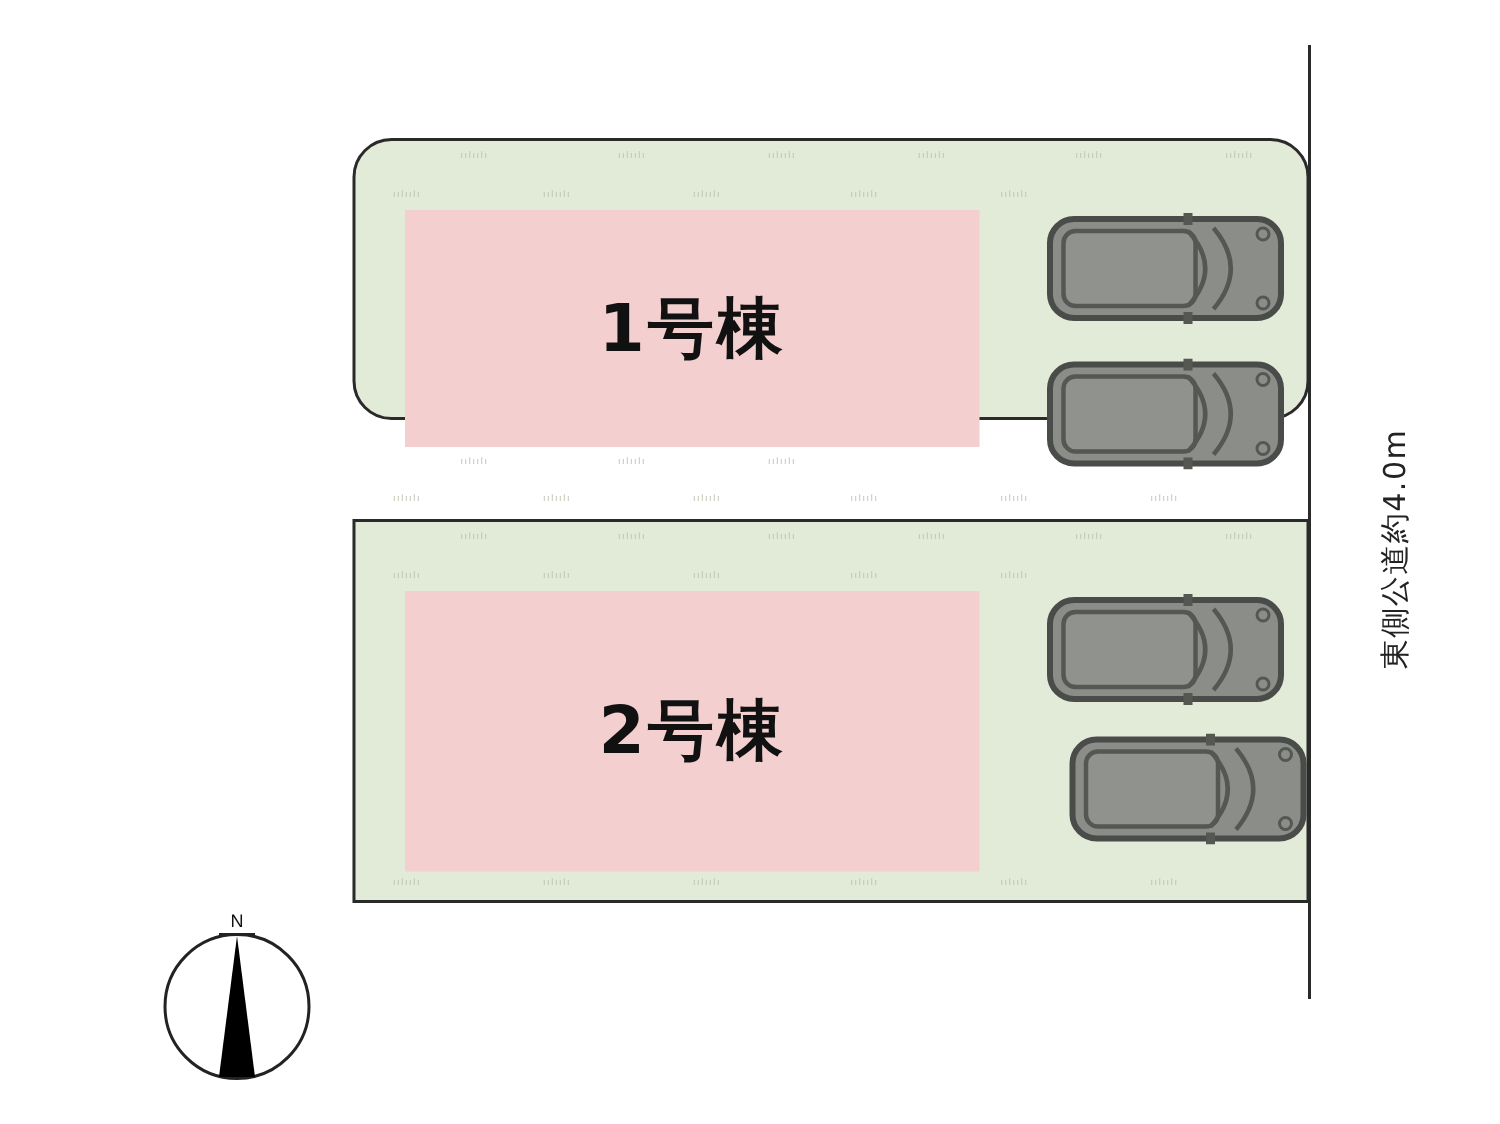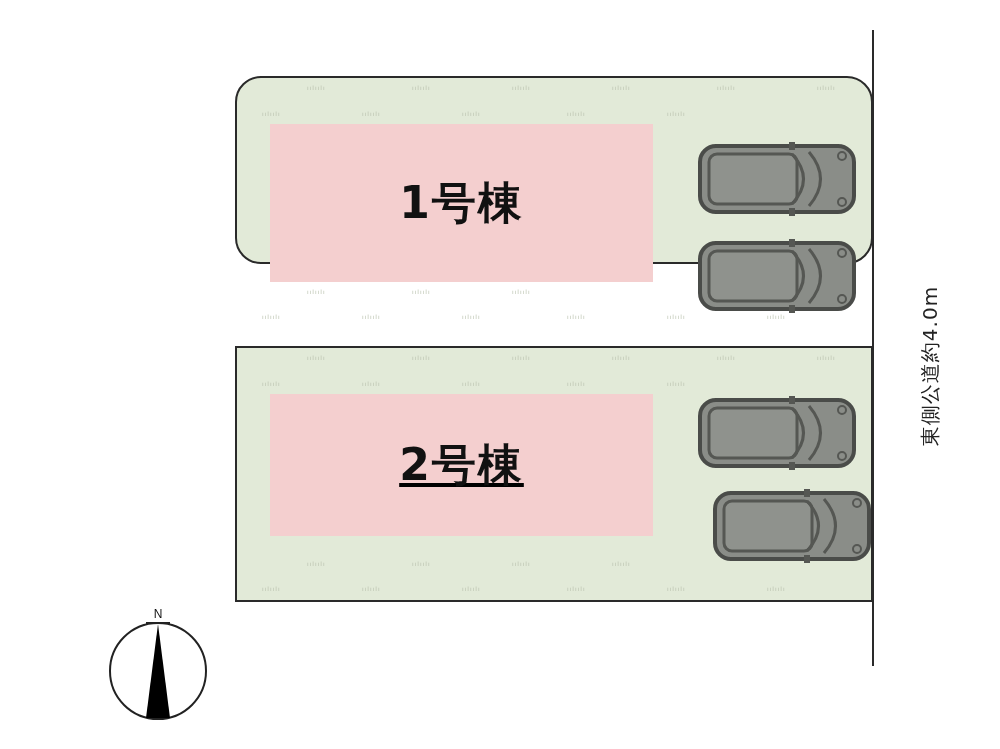--- a/index.html
+++ b/index.html
@@ -1,23 +1,23 @@
 <!DOCTYPE html>
 <html><head>
 <meta charset="utf-8">
 <style>
   html,body{margin:0;padding:0;background:#ffffff;}
   body{width:1000px;height:749px;position:relative;overflow:hidden;font-family:"DejaVu Sans",sans-serif;}
   .lot{position:absolute;left:235px;width:638px;background:#e2ead8;border:2px solid #2a2a2a;box-sizing:border-box;}
-  .lot1{top:76px;height:188px;border-radius:26px;}
+  .lot1{top:92px;height:188px;border-radius:26px;}
   .lot2{top:346px;height:256px;}
   .pattern{position:absolute;font-size:6px;color:#b9c2ae;letter-spacing:1px;white-space:nowrap;}
   .building{position:absolute;left:33px;width:383px;background:#f4cfcf;display:flex;align-items:center;justify-content:center;}
   .lot1 .building{top:46px;height:158px;}
-  .lot2 .building{top:46px;height:142px;text-decoration:underline;}
+  .lot2 .building{top:46px;height:187px;}
   .bname{font-size:44px;font-weight:bold;color:#111;letter-spacing:2px;}
   .road-line{position:absolute;left:872px;top:30px;width:2px;height:636px;background:#2a2a2a;}
   .road-label{position:absolute;left:930px;top:366px;transform:translate(-50%,-50%) rotate(-90deg);font-size:20px;color:#222;white-space:nowrap;letter-spacing:1px;}
   .car{position:absolute;width:160px;height:74px;}
   .compass{position:absolute;left:108px;top:604px;width:104px;height:120px;}
 </style>
 </head>
 <body>
 
 <div class="lot lot1">

